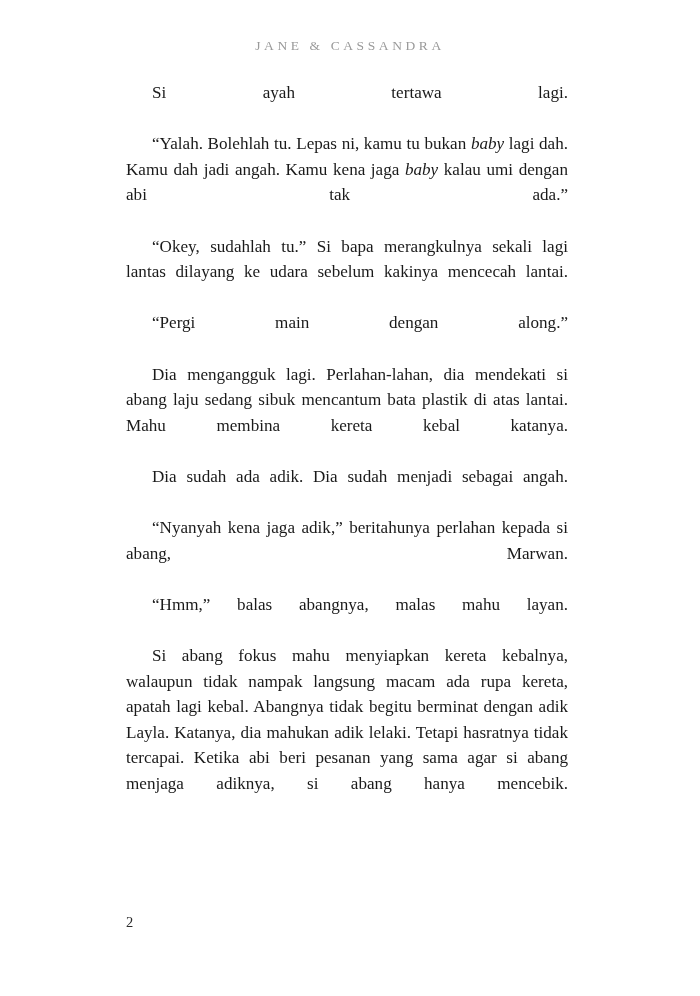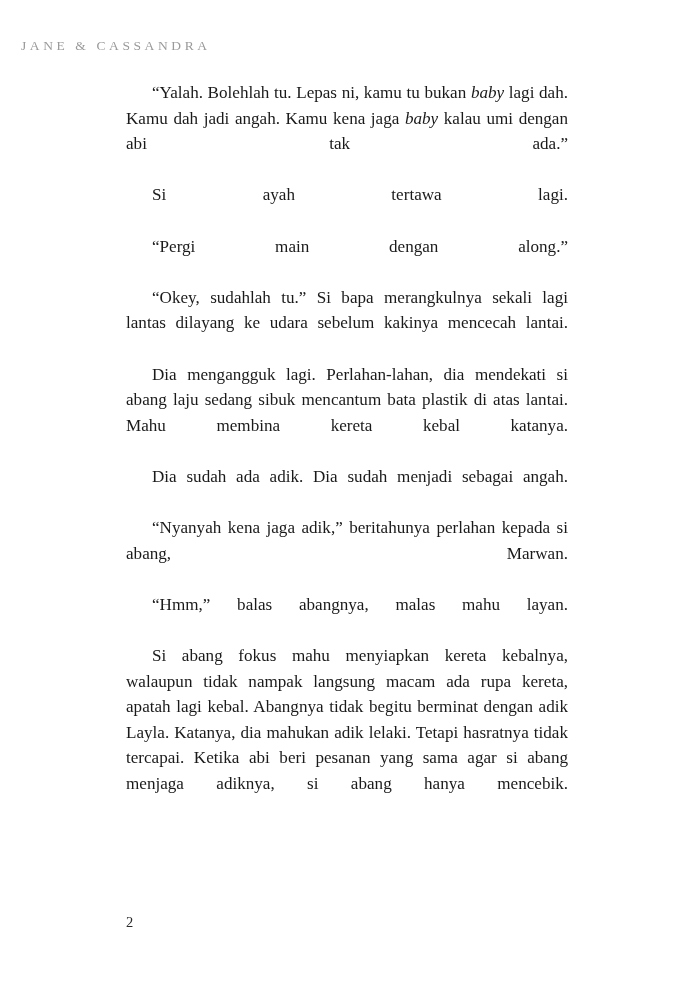--- a/index.html
+++ b/index.html
@@ -21,27 +21,27 @@
     inset: 0;
     background: #ffffff;
   }
 
   
   .running-head {
     position: absolute;
     top: 38px;
     left: 0;
     right: 0;
+    text-align: center;
     font-size: 13.5px;
     letter-spacing: 3.6px;
     color: #9a9a9a;
     font-variant: small-caps;
     text-transform: uppercase;
     white-space: pre;
-    margin-left: 21px;
   }
 
   
   .text-column {
     position: absolute;
     left: 126px;
     top: 80px;
     width: 442px;
   }
 
@@ -83,28 +83,28 @@
 </style>
 </head>
 <body>
 
 <div class="page">
 
   <div class="running-head">JANE &amp; CASSANDRA</div>
 
   <div class="text-column">
 
+    <p class="para">Si ayah tertawa lagi.</p>
+
     <p class="para">
       <span>“Yalah. Bolehlah tu. Lepas ni, kamu tu bukan </span><em>baby</em><span> lagi dah. Kamu dah jadi angah. Kamu kena jaga </span><em>baby</em><span> kalau umi dengan abi tak ada.”</span>
     </p>
 
-    <p class="para">Si ayah tertawa lagi.</p>
-
+    <p class="para">“Okey, sudahlah tu.” Si bapa merangkulnya sekali lagi lantas dilayang ke udara sebelum kakinya mencecah lantai.</p>
     <p class="para">“Pergi main dengan along.”</p>
-    <p class="para">“Okey, sudahlah tu.” Si bapa merangkulnya sekali lagi lantas dilayang ke udara sebelum kakinya mencecah lantai.</p>
     <p class="para">Dia mengangguk lagi. Perlahan-lahan, dia mendekati si abang laju sedang sibuk mencantum bata plastik di atas lantai. Mahu membina kereta kebal katanya.</p>
     <p class="para">Dia sudah ada adik. Dia sudah menjadi sebagai angah.</p>
     <p class="para">“Nyanyah kena jaga adik,” beritahunya perlahan kepada si abang, Marwan.</p>
     <p class="para">“Hmm,” balas abangnya, malas mahu layan.</p>
     <p class="para">Si abang fokus mahu menyiapkan kereta kebalnya, walaupun tidak nampak langsung macam ada rupa kereta, apatah lagi kebal. Abangnya tidak begitu berminat dengan adik Layla. Katanya, dia mahukan adik lelaki. Tetapi hasratnya tidak tercapai. Ketika abi beri pesanan yang sama agar si abang menjaga adiknya, si abang hanya mencebik.</p>
 
   </div>
 
   <div class="folio">2</div>
 

